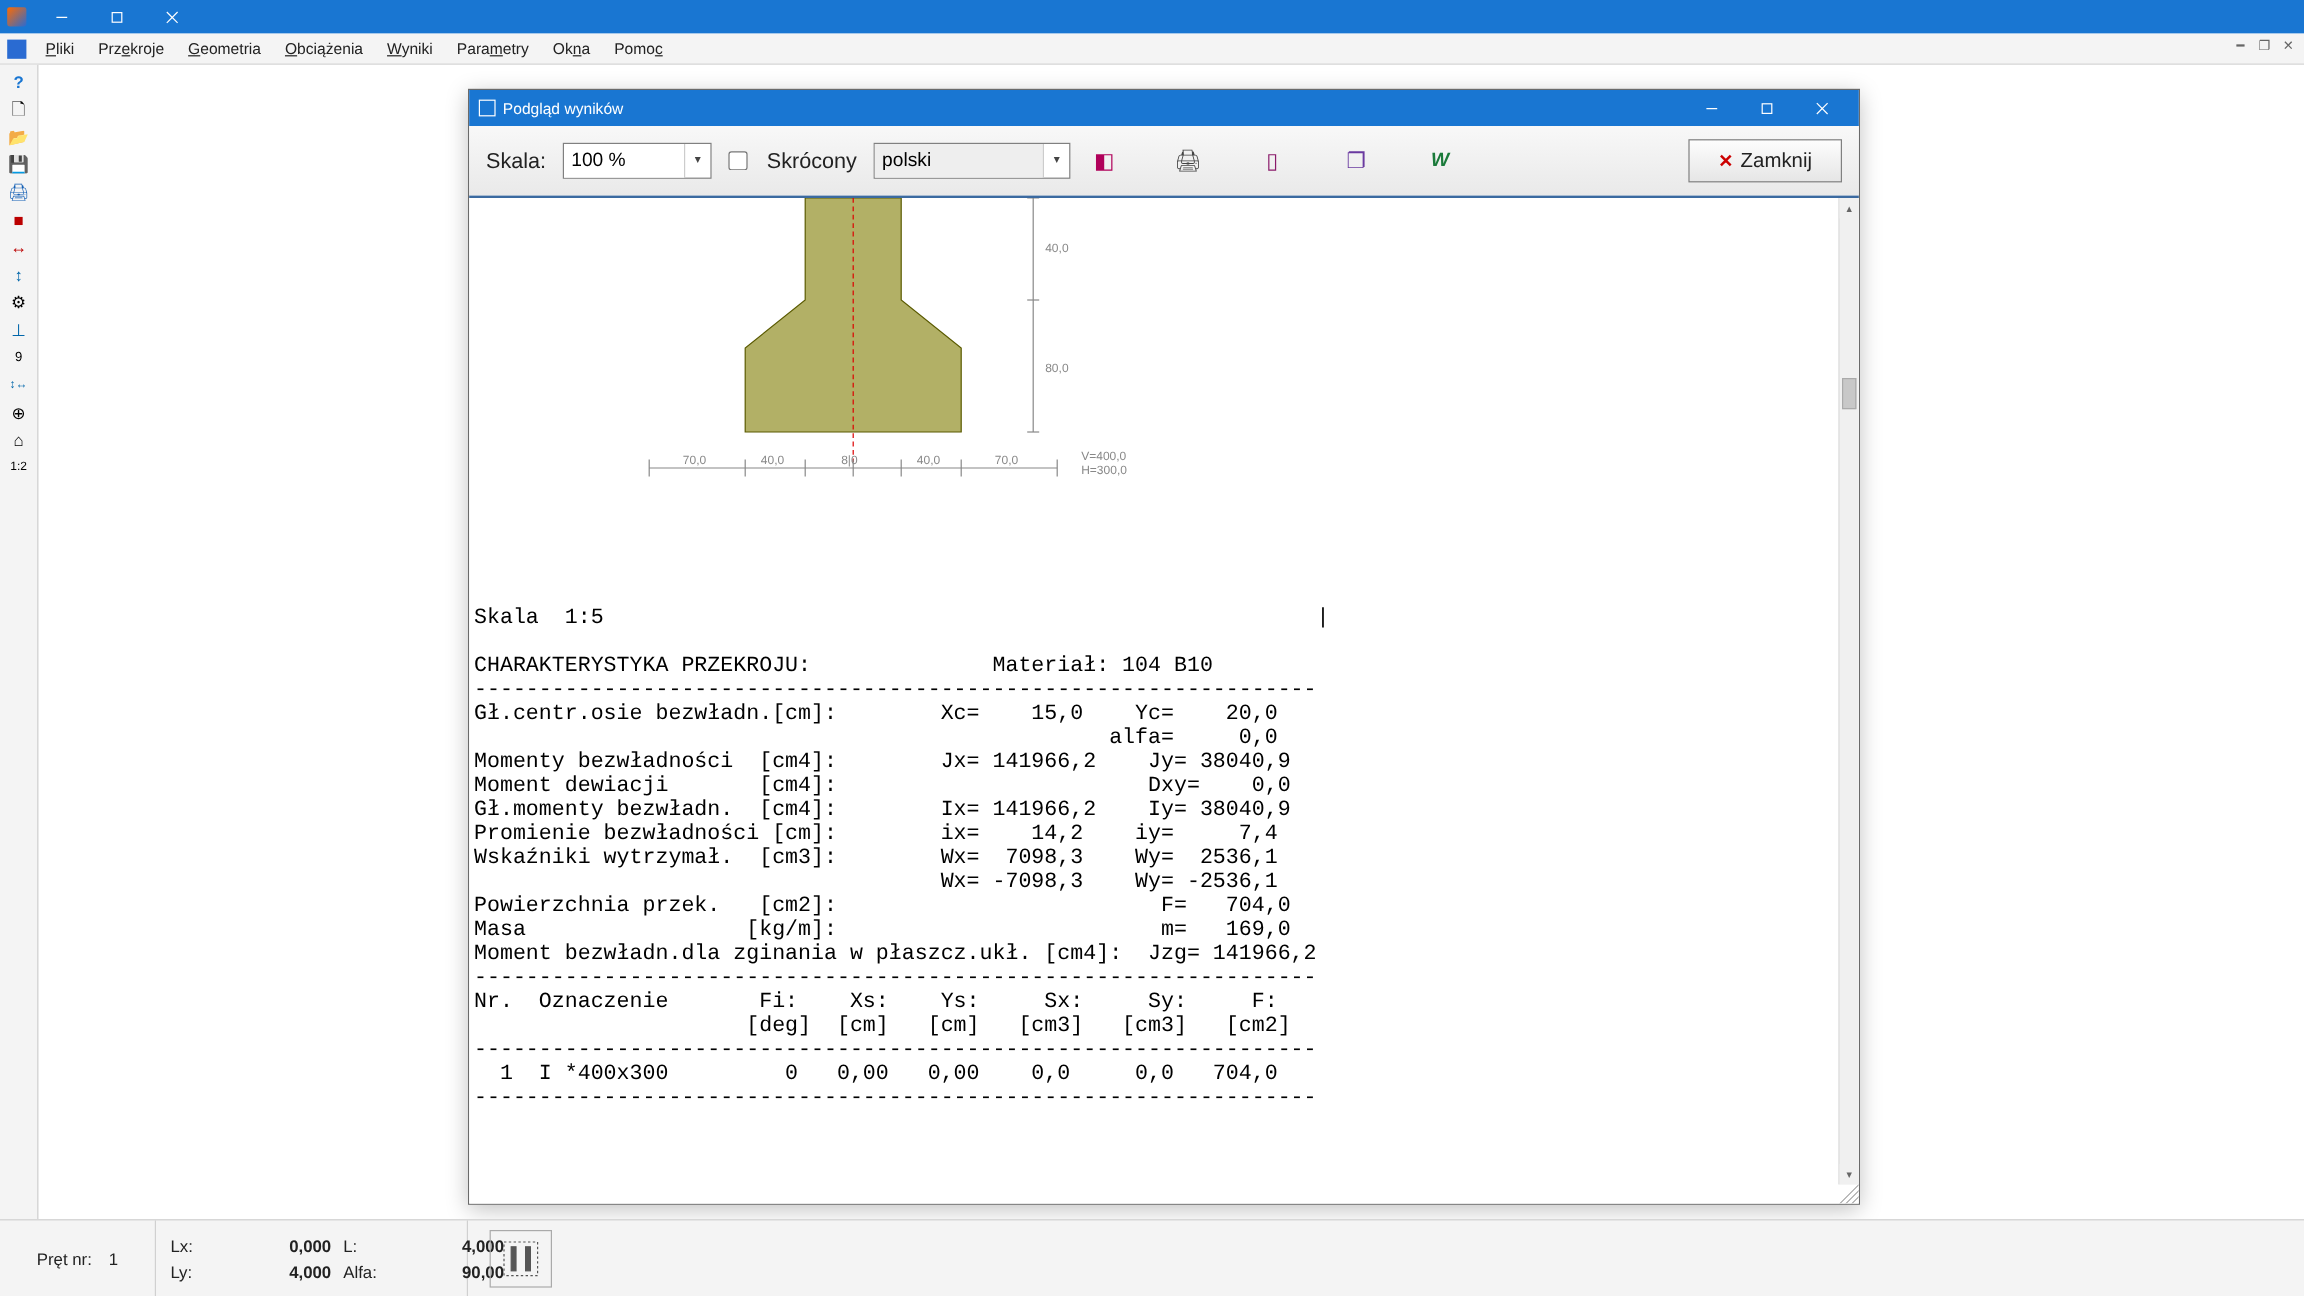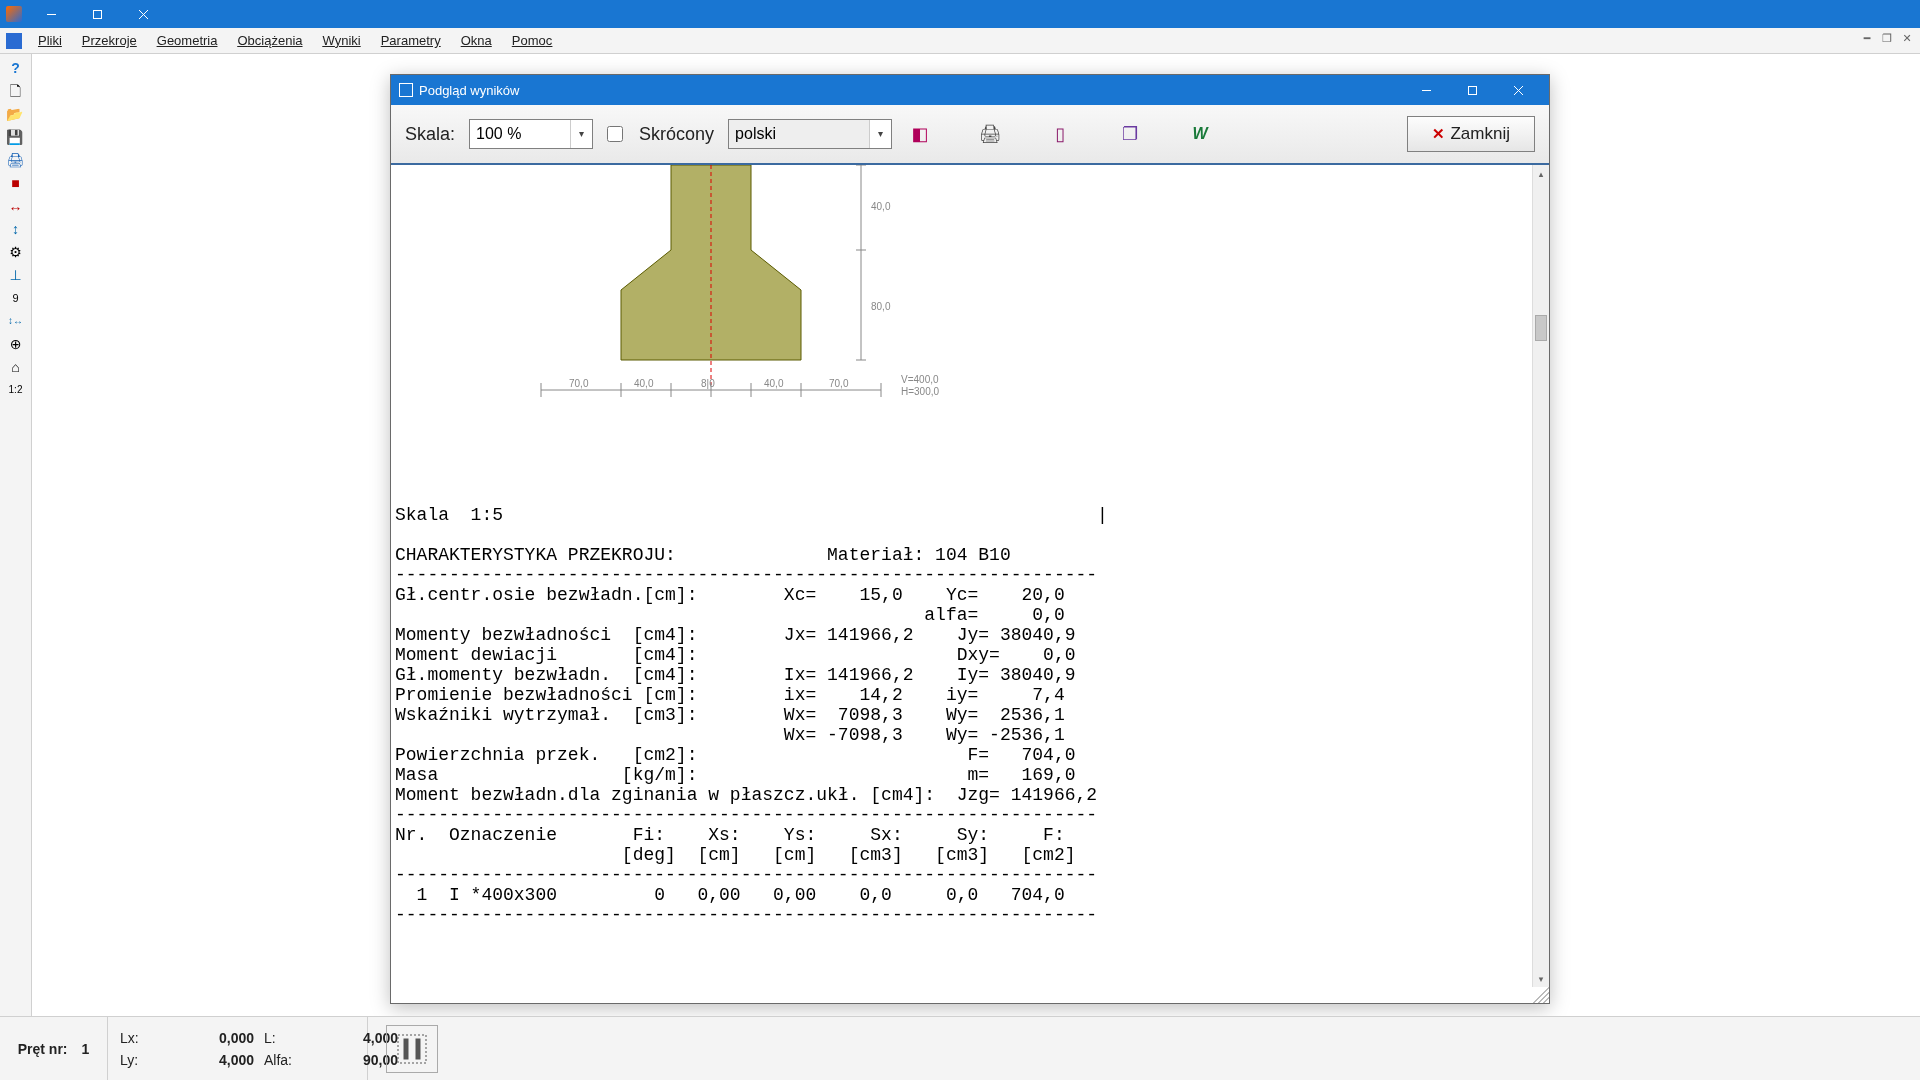--- a/index.html
+++ b/index.html
@@ -4,21 +4,21 @@
 <style>
   * { box-sizing: border-box; margin: 0; padding: 0; font-family: "Segoe UI", Tahoma, sans-serif; }
   html, body { width: 1920px; height: 1080px; overflow: hidden; background: #fff; }
   .titlebar { height: 28px; background: #1976d2; color: #fff; display: flex; align-items: center; padding: 0 6px; font-size: 13px; }
   .titlebar .app-icon { width: 16px; height: 16px; margin-right: 6px; background: linear-gradient(135deg,#ff6a00,#2a6bd2); border-radius:2px; display:inline-block; }
   .titlebar .title { flex: 1; }
   .titlebar .winbtn { width: 46px; height: 28px; display: flex; align-items: center; justify-content: center; color: #fff; }
   .titlebar svg { stroke: #fff; stroke-width: 1; fill: none; }
 
   .menubar { height: 26px; background: #f4f4f4; border-bottom: 1px solid #d0d0d0; display: flex; align-items: center; padding: 0 6px; font-size: 13px; color: #222; position:relative; }
-  .menubar .menu { padding: 3px 10px; text-decoration: underline; }
+  .menubar .menu { padding: 3px 10px; }
   .menubar .menu u { text-decoration: underline; }
   .menubar .mdi-icon { width:16px; height:16px; margin-right:6px; background:#2a6bd2; display:inline-block; }
   .menubar .mdi-controls { position:absolute; right:4px; top:2px; display:flex; gap:2px;}
   .menubar .mdi-controls .mc { width:18px; height:16px; display:flex; align-items:center; justify-content:center; color:#666; font-size:11px; border:1px solid transparent;}
 
   .workarea { position: absolute; top: 54px; left: 0; right: 0; bottom: 64px; background: #fff; }
 
   .toolbar-vert { position: absolute; top: 0; left: 0; width: 32px; bottom: 0; background: #f4f4f4; border-right: 1px solid #d0d0d0; padding-top: 2px; }
   .toolbar-vert .tbtn { width: 28px; height: 22px; margin: 1px auto; display: flex; align-items: center; justify-content: center; font-size: 13px; border: 1px solid transparent; }
   .toolbar-vert .tbtn span { font-size: 14px; line-height: 1; }
@@ -71,21 +71,21 @@
 
   .statusbar {
     position: fixed; left: 0; right: 0; bottom: 0; height: 64px; background: #f4f4f4; border-top: 1px solid #d0d0d0;
     display: flex; align-items: stretch; font-size: 14px; color: #222;
   }
   .statuscell { border-right: 1px solid #d0d0d0; padding: 6px 12px; display:flex; flex-direction:column; justify-content:center; }
   .statuscell .row { display:flex; gap:10px; line-height:22px; }
   .statuscell .row .lbl { min-width:64px; }
   .statuscell .row .val { min-width:60px; text-align:right;font-weight:bold; }
   .statuscell.simple { flex-direction:row; align-items:center; gap:14px; }
-  .sc1 { width:108px;font-weight:bold; }
+  .sc1 { width:130px; }
   .sc2 { width:260px; }
   .sc3 { width:400px; }
   .sc-icon { width:52px; height:48px; border:1px solid #aaa; margin:8px 18px; display:flex; align-items:center; justify-content:center; }
   .sc-icon svg { stroke:#555; fill:none; }
 
 </style>
 </head>
 <body>
 
 <div class="titlebar">

